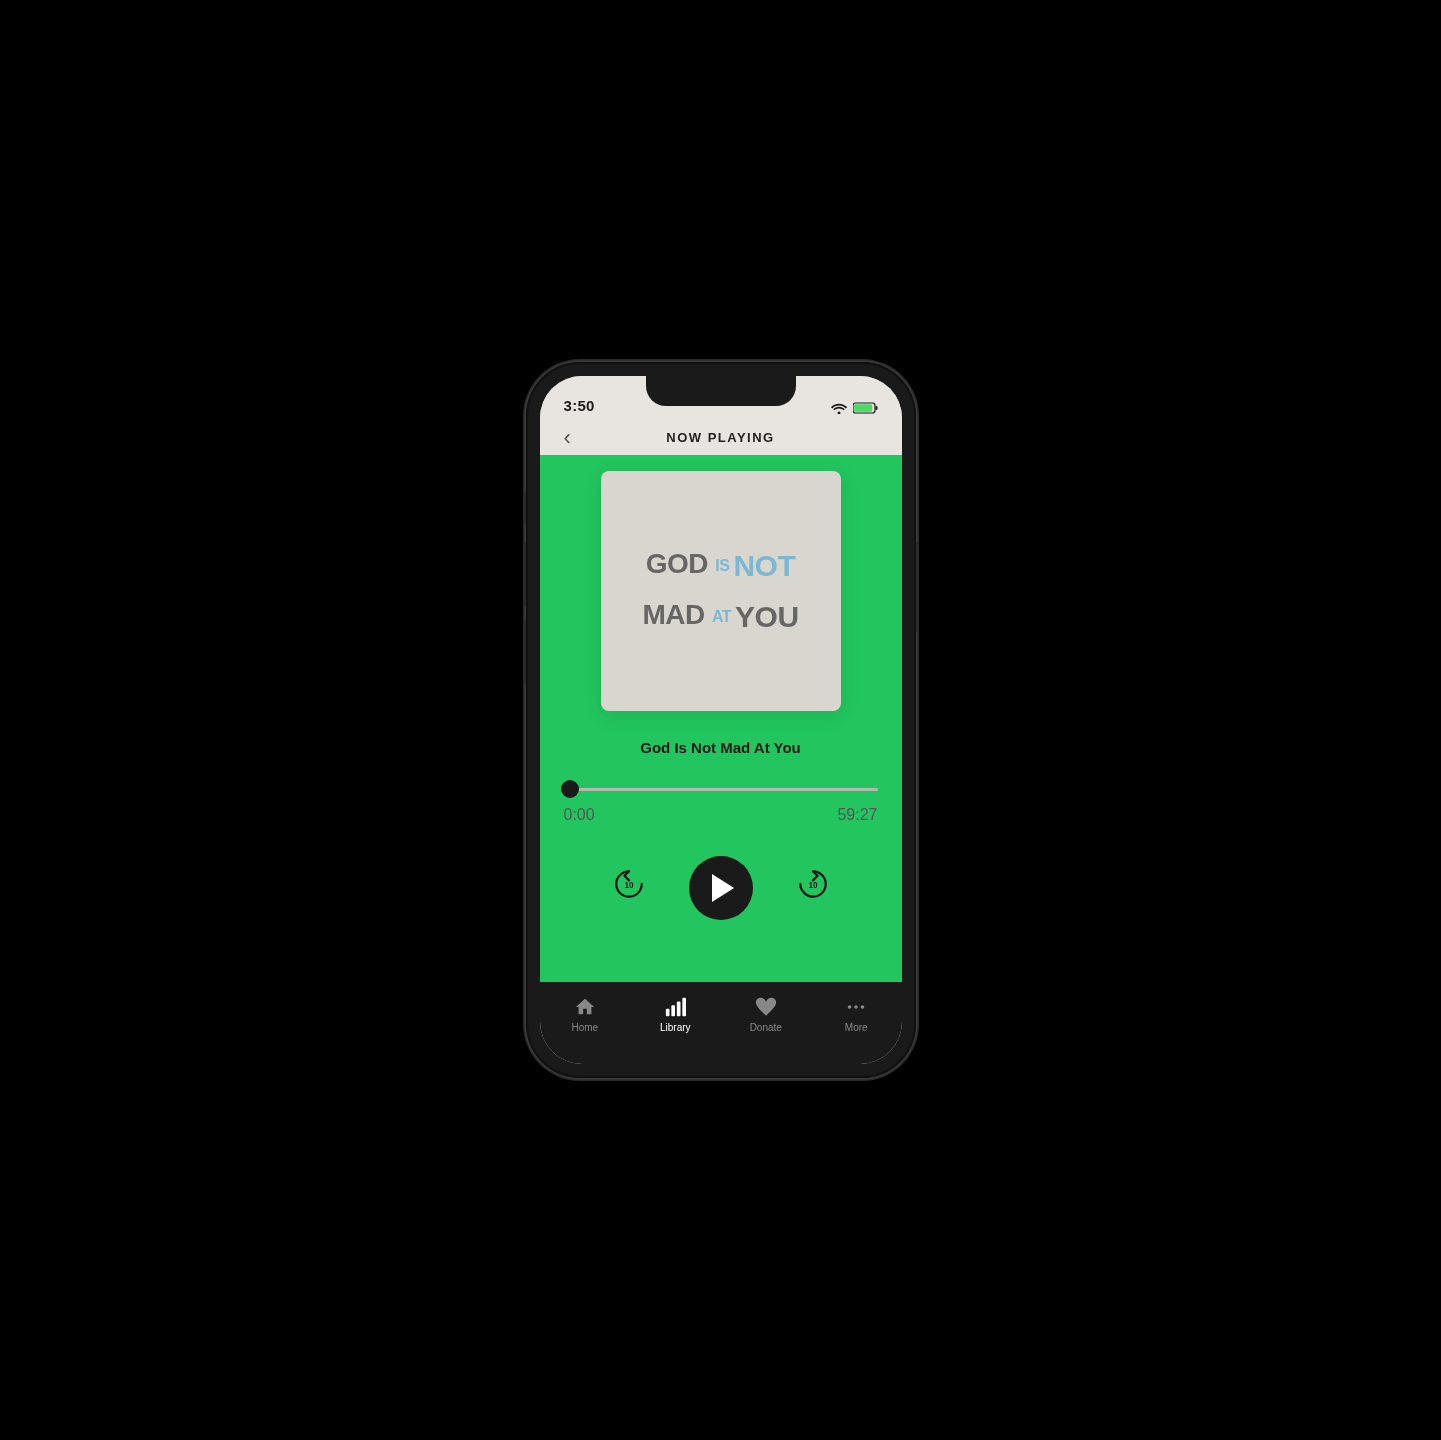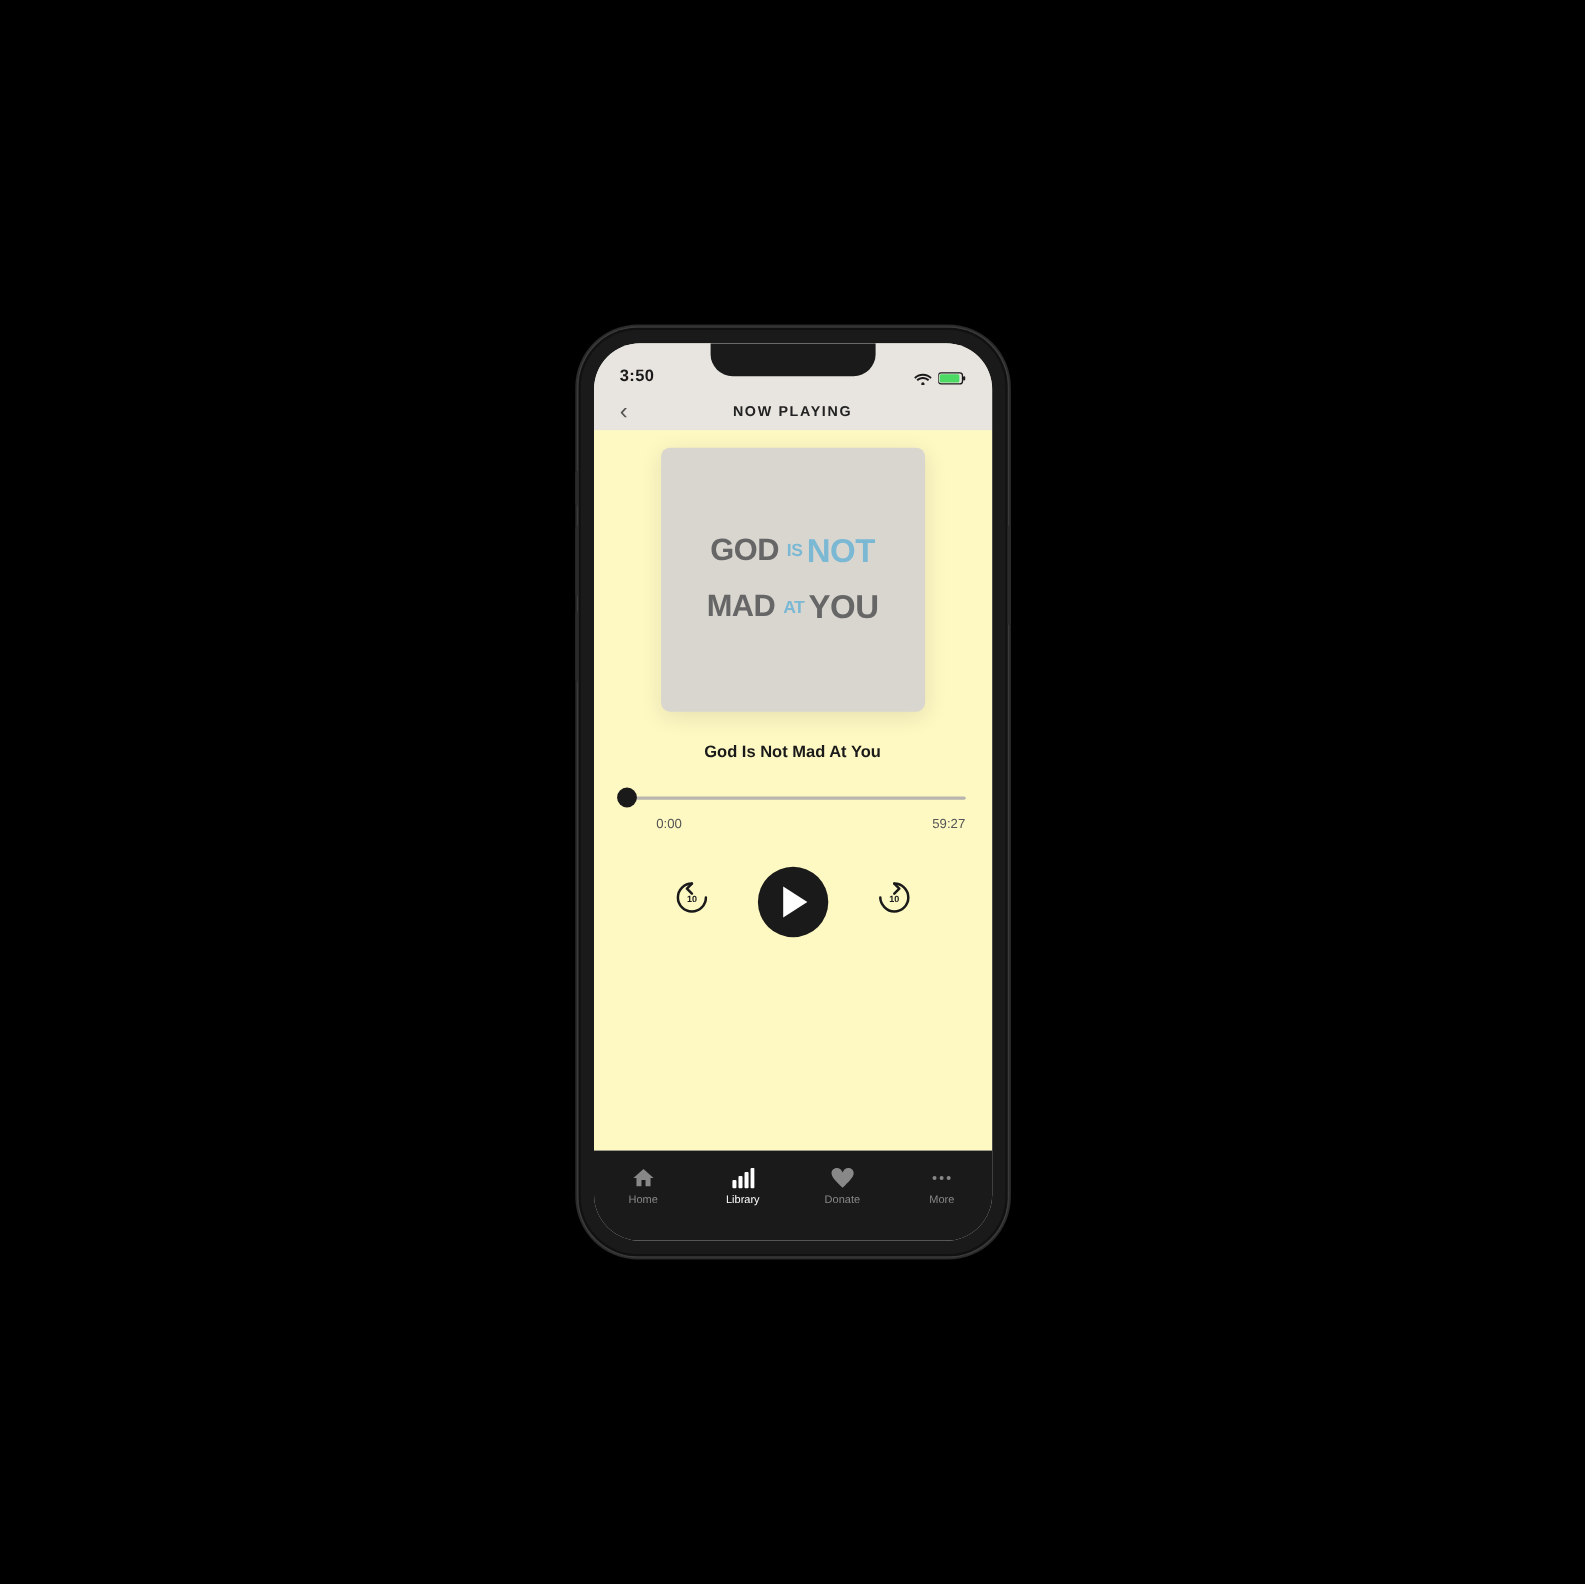--- a/index.html
+++ b/index.html
@@ -8,21 +8,21 @@
       display: flex;
       justify-content: center;
       align-items: center;
       min-height: 100vh;
       font-family: -apple-system, BlinkMacSystemFont, 'Helvetica Neue', sans-serif;
     }
 
     .phone-wrapper {
       position: relative;
       width: 390px;
-      height: 844px;
+      height: 716px;
     }
 
     
     .phone-shell {
       position: absolute;
       inset: 0;
       background: #1a1a1a;
       border-radius: 54px;
       box-shadow:
         0 0 0 1.5px #3a3a3a,
@@ -146,21 +146,21 @@
       text-transform: uppercase;
     }
 
     
     .content {
       flex: 1;
       display: flex;
       flex-direction: column;
       align-items: center;
       padding: 16px 24px 0;
-      background: #fef9c3;
+      background: #22c55e;
       overflow: hidden;
     }
 
     
     .album-art {
       width: 240px;
       height: 240px;
       background: #d9d6d0;
       border-radius: 8px;
       display: flex;
@@ -262,24 +262,23 @@
       height: 18px;
       background: #1a1a1a;
       border-radius: 50%;
     }
     .progress-times {
       display: flex;
       justify-content: space-between;
       padding-top: 4px;
     }
     .time-current, .time-total {
-      font-size: 12px;
+      font-size: 16px;
       color: #555;
       font-weight: 400;
-      margin-left: 33px;
     }
 
     
     .controls {
       display: flex;
       align-items: center;
       justify-content: center;
       gap: 36px;
       flex-shrink: 0;
     }

